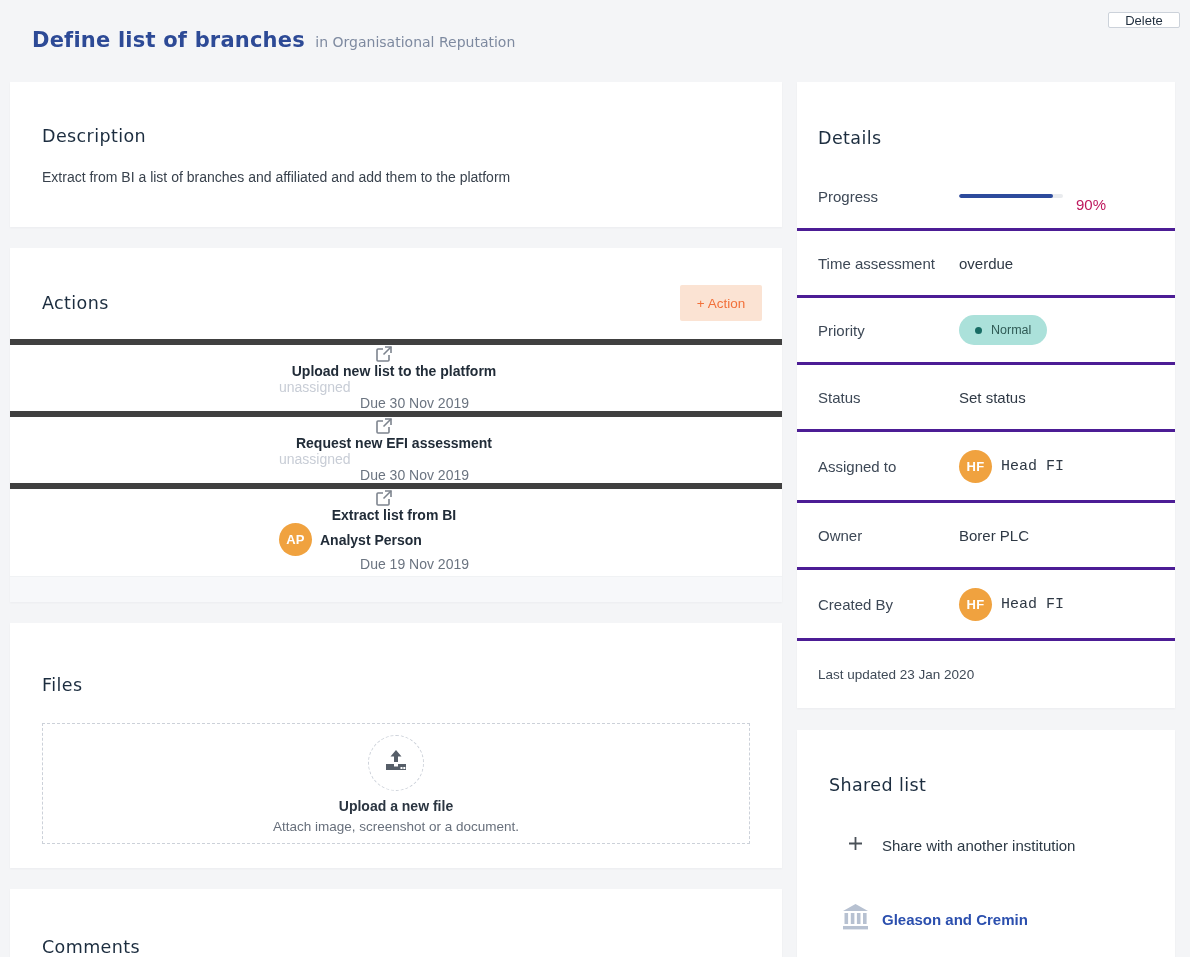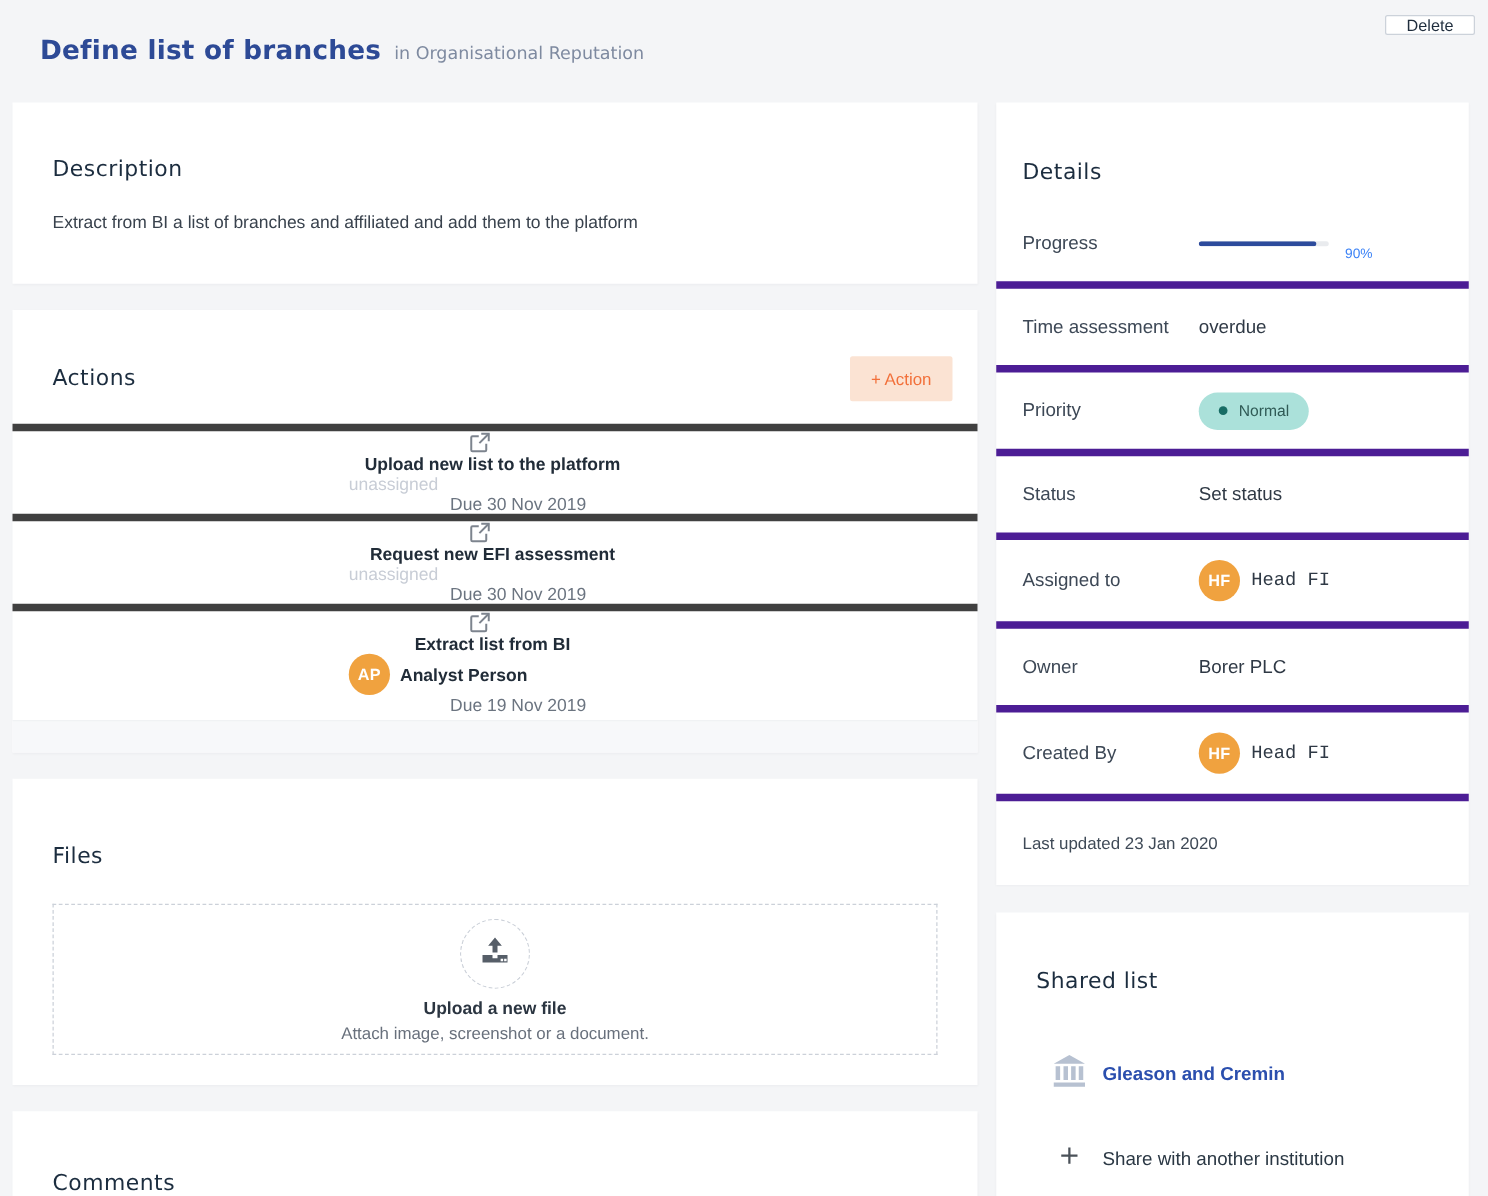--- a/index.html
+++ b/index.html
@@ -78,28 +78,28 @@
   .tb-btn.italic { font-style:italic; }
   .tb-btn.underline { text-decoration:underline; }
   .tb-btn.quote { font-size:17px; line-height:10px; }
   .comment-input { margin-top:2px; width:675px; height:40px; background:#fff;
     border:1px solid #c6ccd5; }
 
   
   .details-card { padding:0; }
   .details-heading-wrap { height:82px; padding:46px 20px 0 21px; }
   .detail-row { display:flex; align-items:center; min-height:67px;
-    border-bottom:6px solid #4c1d95; padding:0 20px 0 21px; }
+    border-bottom:3px solid #4c1d95; padding:0 20px 0 21px; }
   .detail-row:last-child { border-bottom:none; }
   .detail-label { width:141px; font-size:15px; color:#3d4856; flex:0 0 auto; }
   .detail-value { font-size:15px; color:#2f3945; display:flex; align-items:center; }
   .progress-track { width:104px; height:4px; background:#e9ebee; border-radius:2px;
     overflow:hidden; }
   .progress-fill { height:4px; background:#2d4b9c; border-radius:2px; }
-  .progress-text { margin-left:13px; font-size:11px; color:#3b82f6;margin-top:16px; }
+  .progress-text { margin-left:13px; font-size:15px; color:#be185d;margin-top:16px; }
   .priority-pill { height:30px; padding:0 16px; border-radius:16px; background:#abe1da;
     display:inline-flex; align-items:center; cursor:pointer; }
   .priority-dot { width:7px; height:7px; border-radius:50%; background:#176c64;
     margin-right:9px; }
   .priority-text { font-size:12.5px; color:#2f5a55; }
   .set-status { cursor:pointer; }
   .detail-person { display:flex; align-items:center; }
   .detail-person .name { margin-left:9px; font-size:15px; color:#2f3945;font-family:Liberation Mono, monospace; }
   .last-updated { font-size:13.5px; color:#3f4a57; }
   .row-tall { min-height:71px; }
@@ -282,42 +282,42 @@
       </div>
 
       <div class="detail-row">
         <span class="last-updated">Last updated 23 Jan 2020</span>
       </div>
     </section>
 
     <section class="card shared-card">
       <h2 class="card-heading">Shared list</h2>
 
+      <div class="shared-item second">
+        <span class="shared-icon-wrap">
+          <span>
+            <svg width="15" height="15" viewBox="0 0 15 15">
+                <path d="M7.5 1v13M1 7.5h13" stroke="#4a5158" stroke-width="1.8" fill="none"></path>
+              </svg>
+          </span>
+        </span>
+        <span class="shared-add-label">Share with another institution</span>
+      </div>
+
       <div class="shared-item first">
         <span class="shared-icon-wrap">
           <span>
             <svg width="29" height="28" viewBox="0 0 29 28">
                 <path d="M14.5 1 27 8H2z" fill="#b7c1d1"></path>
                 <rect x="3.5" y="10" width="3.6" height="11" fill="#b7c1d1"></rect>
                 <rect x="9.8" y="10" width="3.6" height="11" fill="#b7c1d1"></rect>
                 <rect x="15.9" y="10" width="3.6" height="11" fill="#b7c1d1"></rect>
                 <rect x="22" y="10" width="3.6" height="11" fill="#b7c1d1"></rect>
                 <rect x="2" y="23" width="25" height="3.4" fill="#b7c1d1"></rect>
               </svg>
           </span>
         </span>
         <span class="shared-link">Gleason and Cremin</span>
       </div>
-
-      <div class="shared-item second">
-        <span class="shared-icon-wrap">
-          <span>
-            <svg width="15" height="15" viewBox="0 0 15 15">
-                <path d="M7.5 1v13M1 7.5h13" stroke="#4a5158" stroke-width="1.8" fill="none"></path>
-              </svg>
-          </span>
-        </span>
-        <span class="shared-add-label">Share with another institution</span>
-      </div>
     </section>
 
   </div>
 </div>
 
 </body></html>

